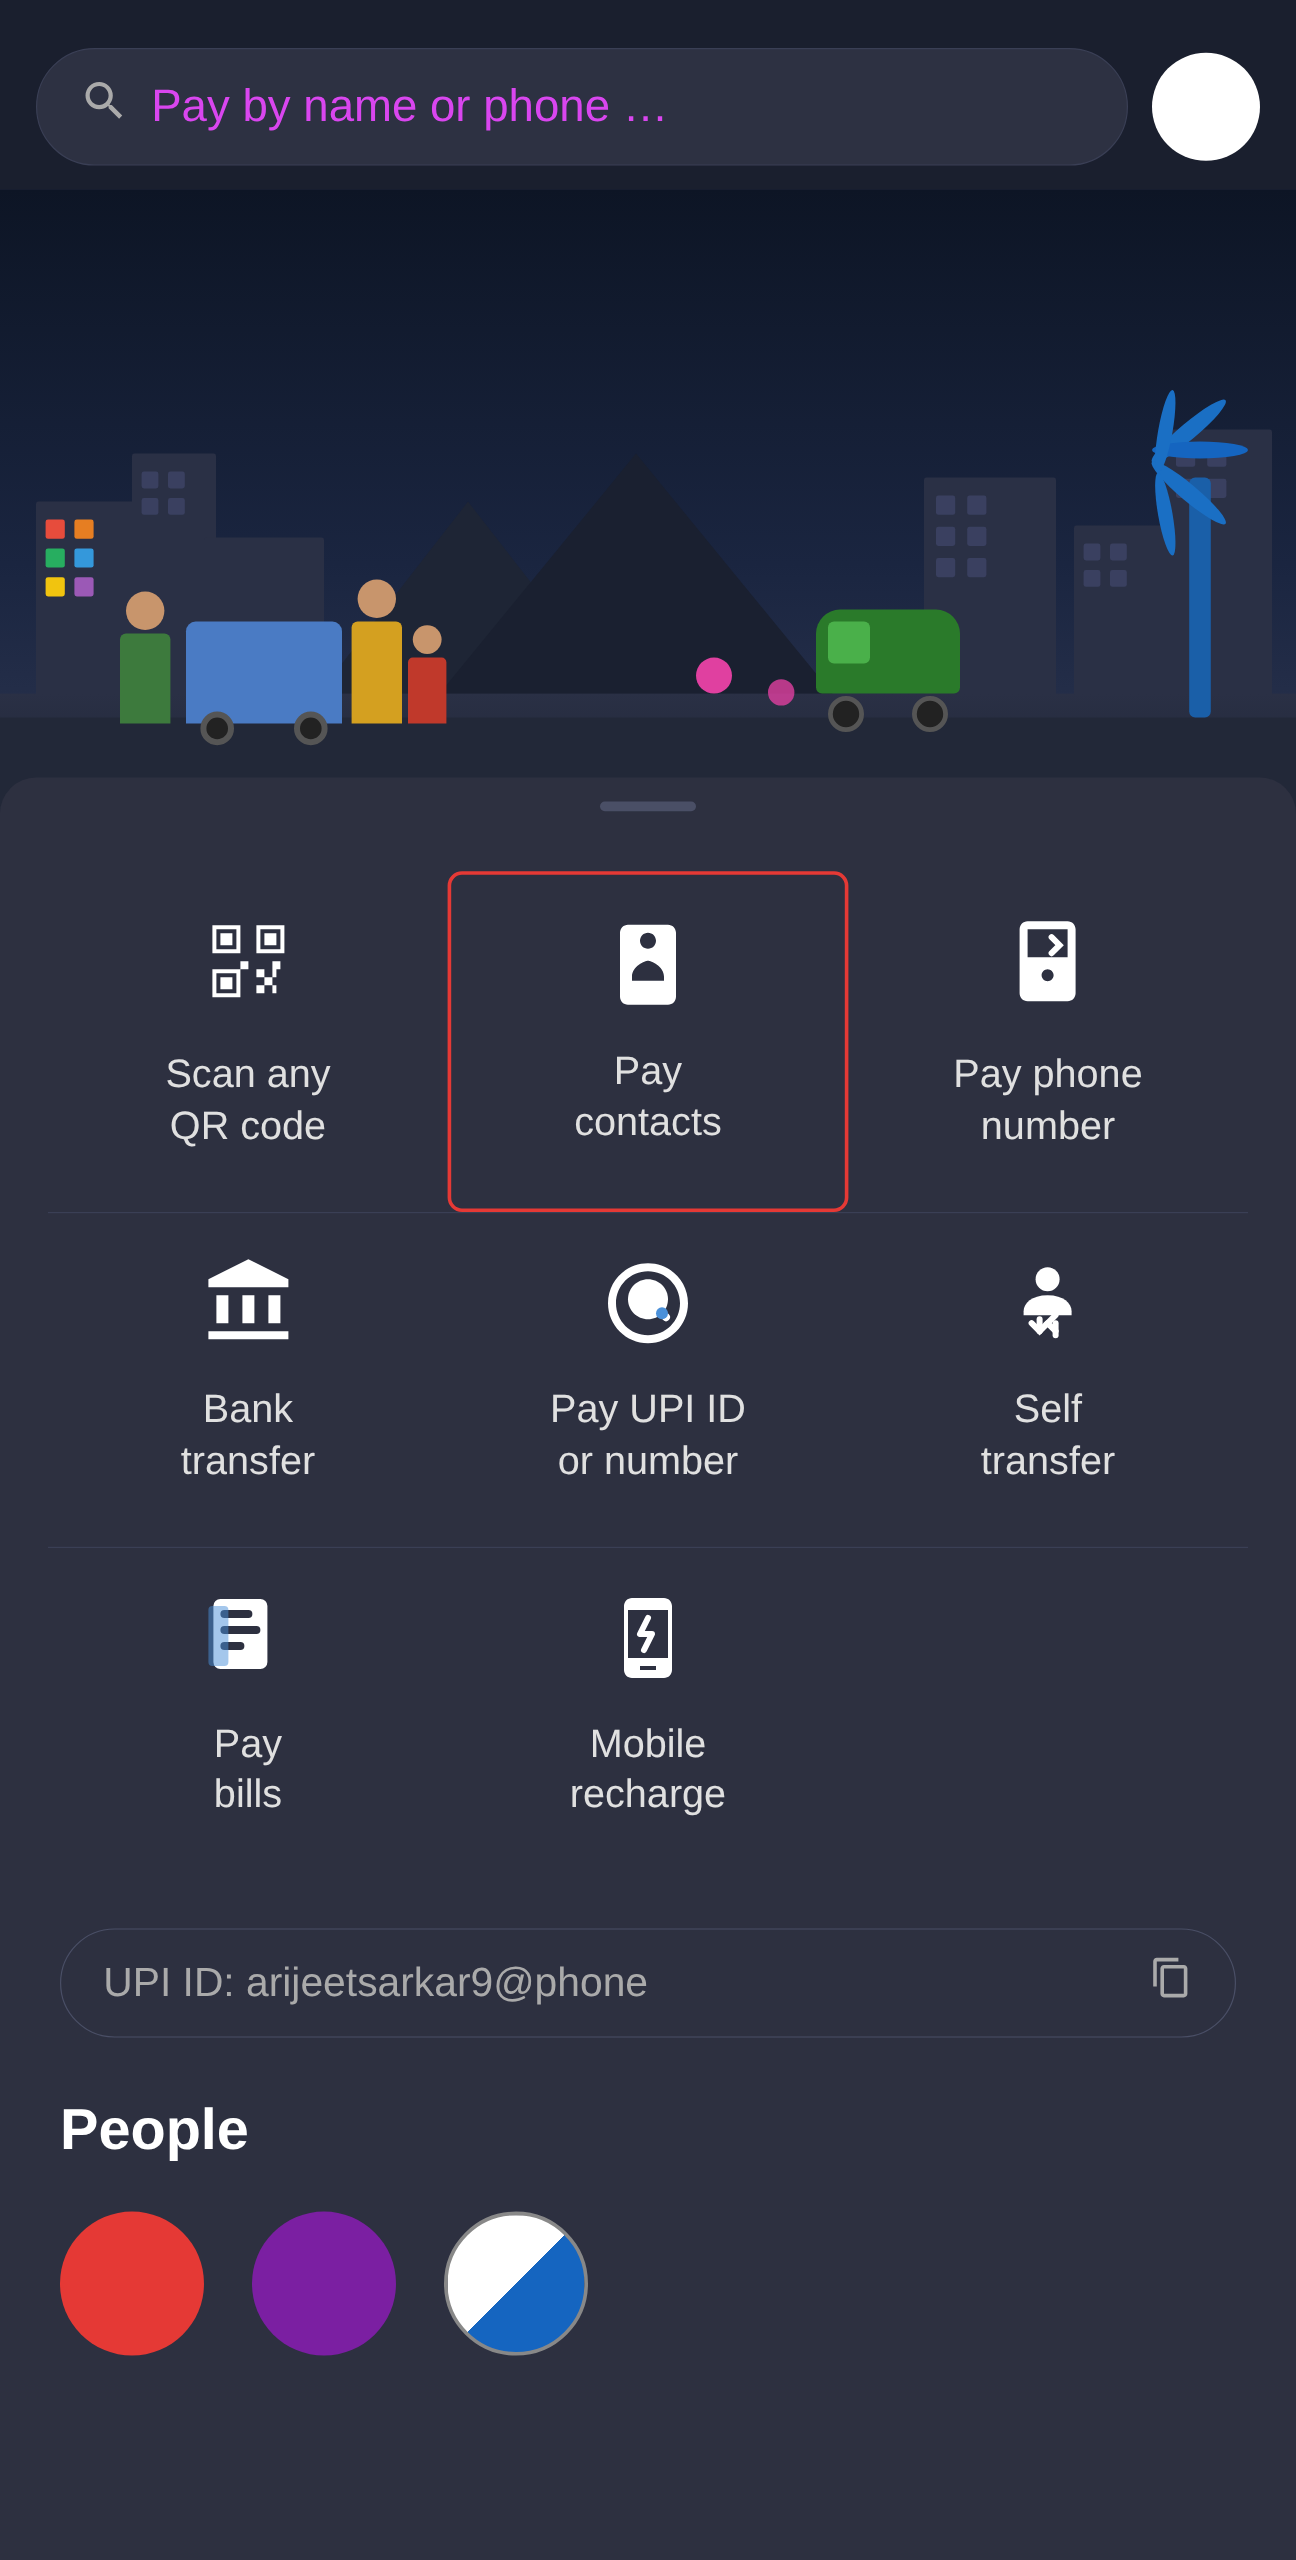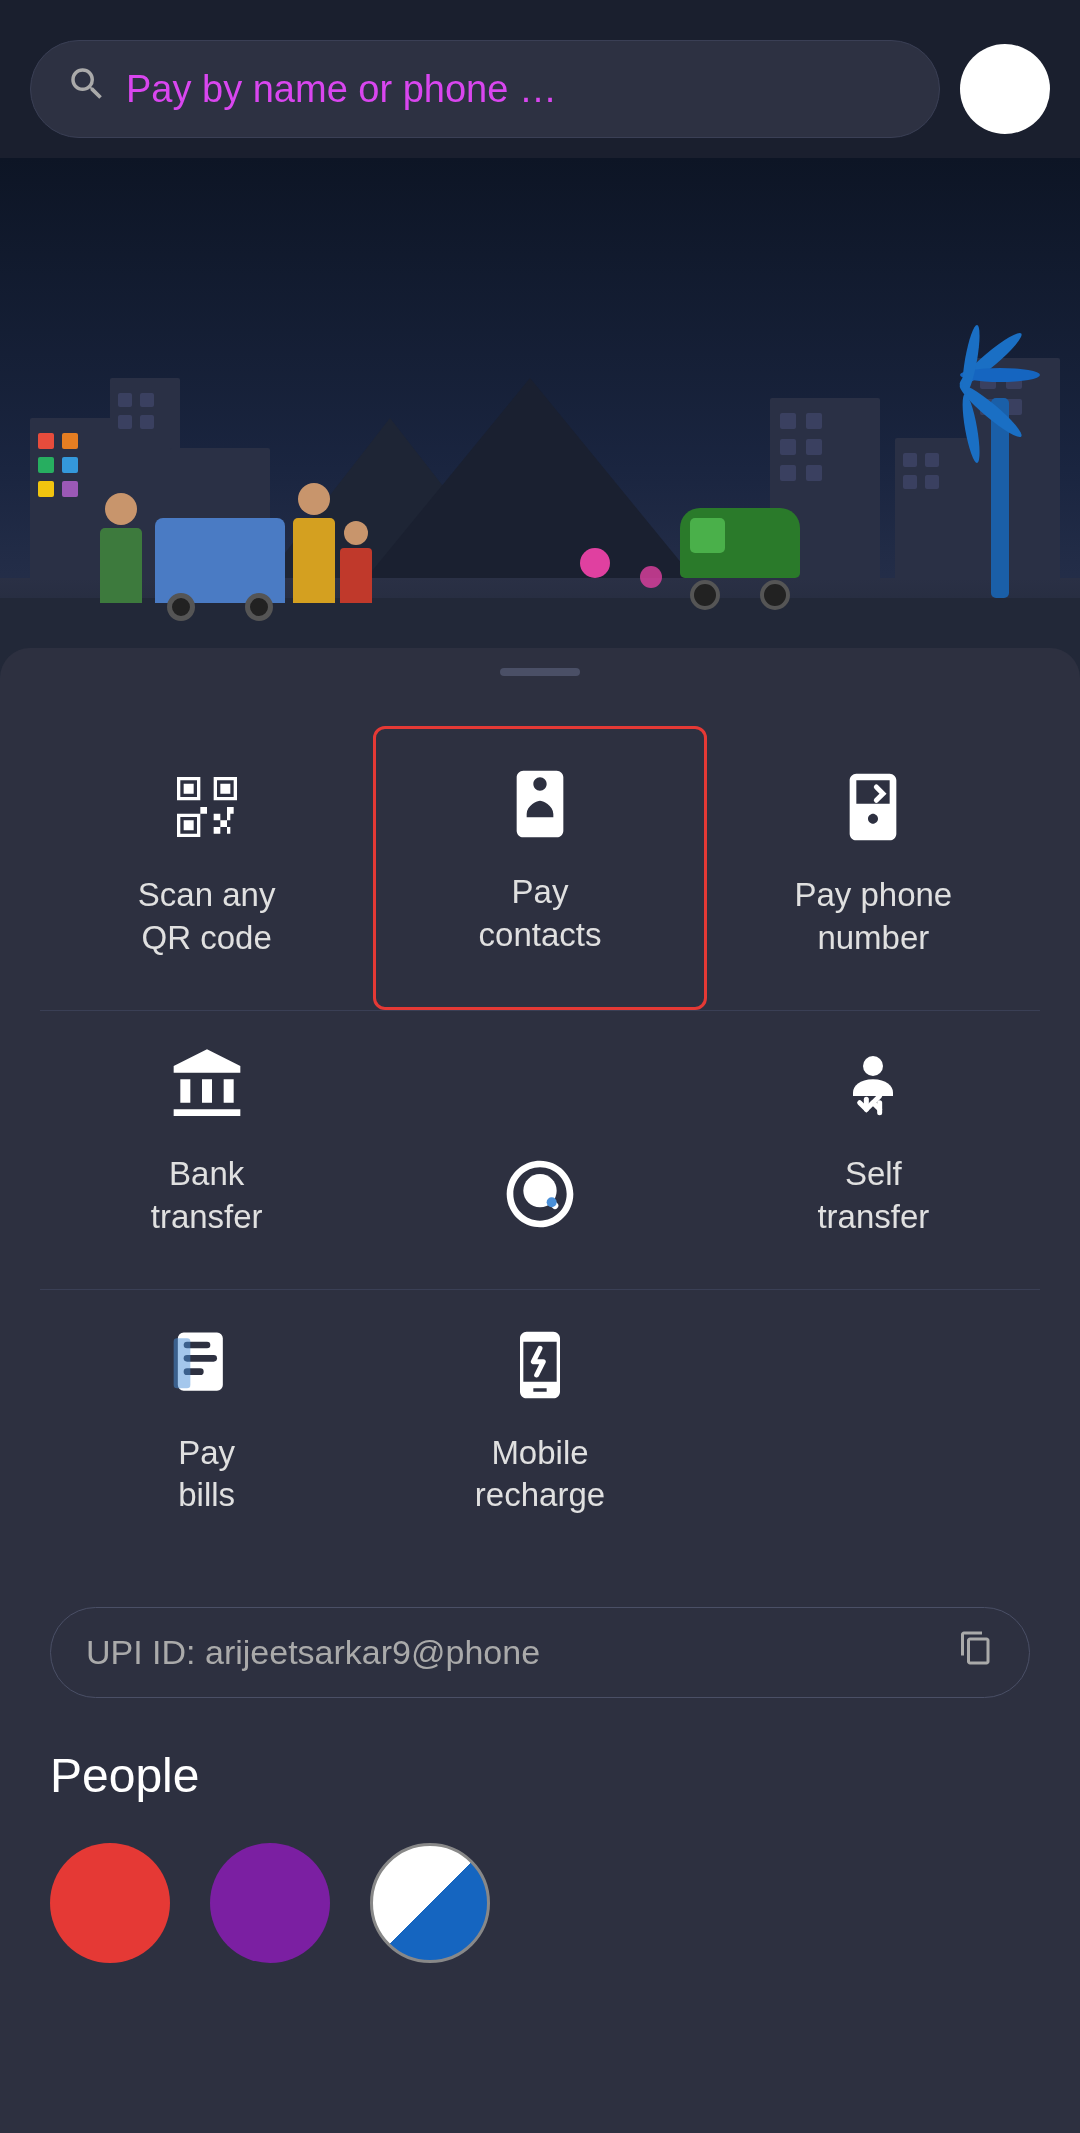--- a/index.html
+++ b/index.html
@@ -221,21 +221,21 @@
       display: grid;
       grid-template-columns: repeat(3, 1fr);
       gap: 0;
       padding: 0 40px;
     }
 
     .action-item {
       display: flex;
       flex-direction: column;
       align-items: center;
-      justify-content: flex-end;
+      justify-content: space-between;
       padding: 30px 20px 50px;
       gap: 22px;
       cursor: pointer;
       border-radius: 12px;
       transition: background 0.15s;
       position: relative;
     }
 
     .action-item.selected {
       border: 3px solid #e53935;
@@ -286,21 +286,21 @@
     }
 
     
     .people-section {
       padding: 50px 50px 30px;
     }
 
     .people-title {
       color: #ffffff;
       font-size: 48px;
-      font-weight: 400;
+      font-weight: 700;
       margin-bottom: 40px;
     }
 
     .people-row {
       display: flex;
       gap: 40px;
     }
 
     .person-avatar {
       width: 120px;
@@ -494,20 +494,21 @@
 
     <div class="action-item">
       <div class="action-icon">
         <svg viewBox="0 0 24 24" fill="white">
           <path d="M12 2C6.48 2 2 6.48 2 12s4.48 10 10 10 10-4.48 10-10S17.52 2 12 2zm0 18c-4.42 0-8-3.58-8-8s3.58-8 8-8 8 3.58 8 8-3.58 8-8 8z"></path>
           <path d="M12 6C9.24 6 7 8.24 7 11s2.24 5 5 5 5-2.24 5-5-2.24-5-5-5z"></path>
           <path d="M14 13l2.5 2.5" stroke="white" stroke-width="2" stroke-linecap="round"></path>
           <circle cx="15.5" cy="14.5" r="1.5" fill="#4a90d9"></circle>
         </svg>
       </div>
+      <span class="action-label">Pay UPI ID<br>or number</span>
     </div>
 
     <div class="action-item">
       <div class="action-icon">
         <svg viewBox="0 0 24 24" fill="white">
           <circle cx="12" cy="6" r="3" fill="white"></circle>
           <path d="M12 10c-4 0-6 2-6 4v1h12v-1c0-2-2-4-6-4z" fill="white"></path>
           <path d="M8 17l2 2 2-2" stroke="white" stroke-width="1.5" fill="none" stroke-linecap="round"></path>
           <path d="M10 19v-3" stroke="white" stroke-width="1.5" stroke-linecap="round"></path>
           <path d="M14 19l2-2-2-2" stroke="white" stroke-width="1.5" fill="none" stroke-linecap="round" transform="rotate(180,14,17)"></path>

